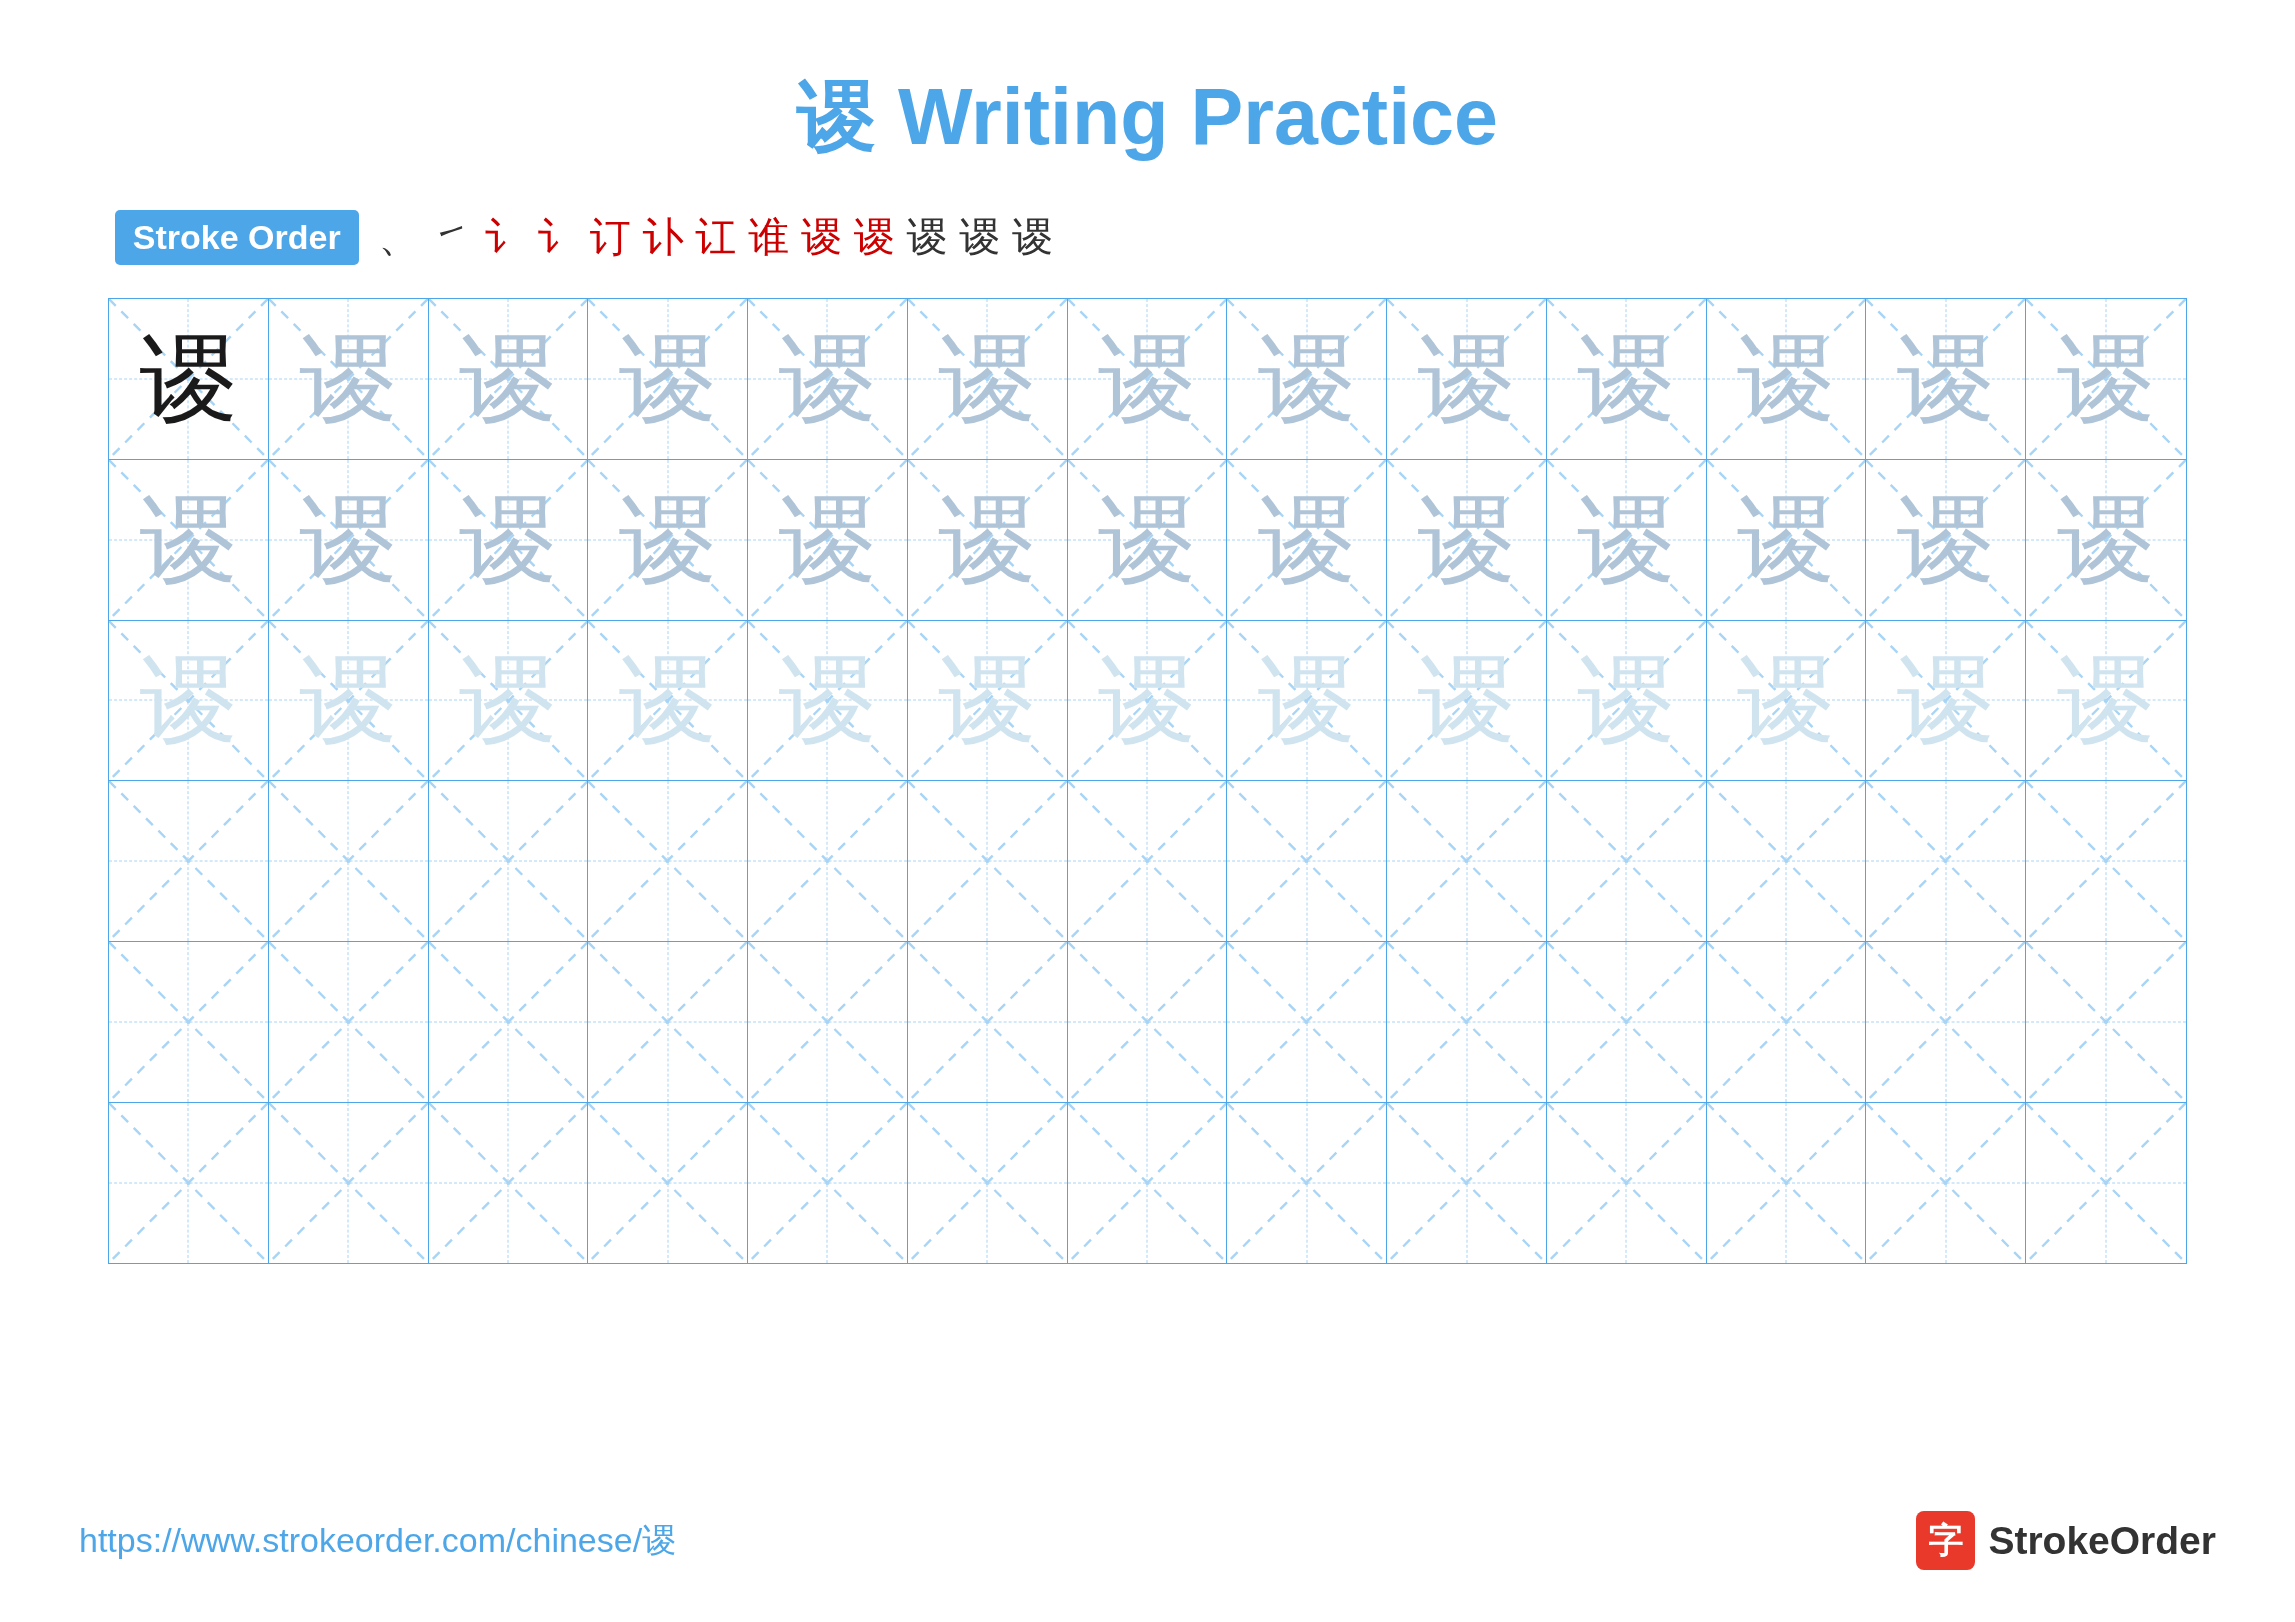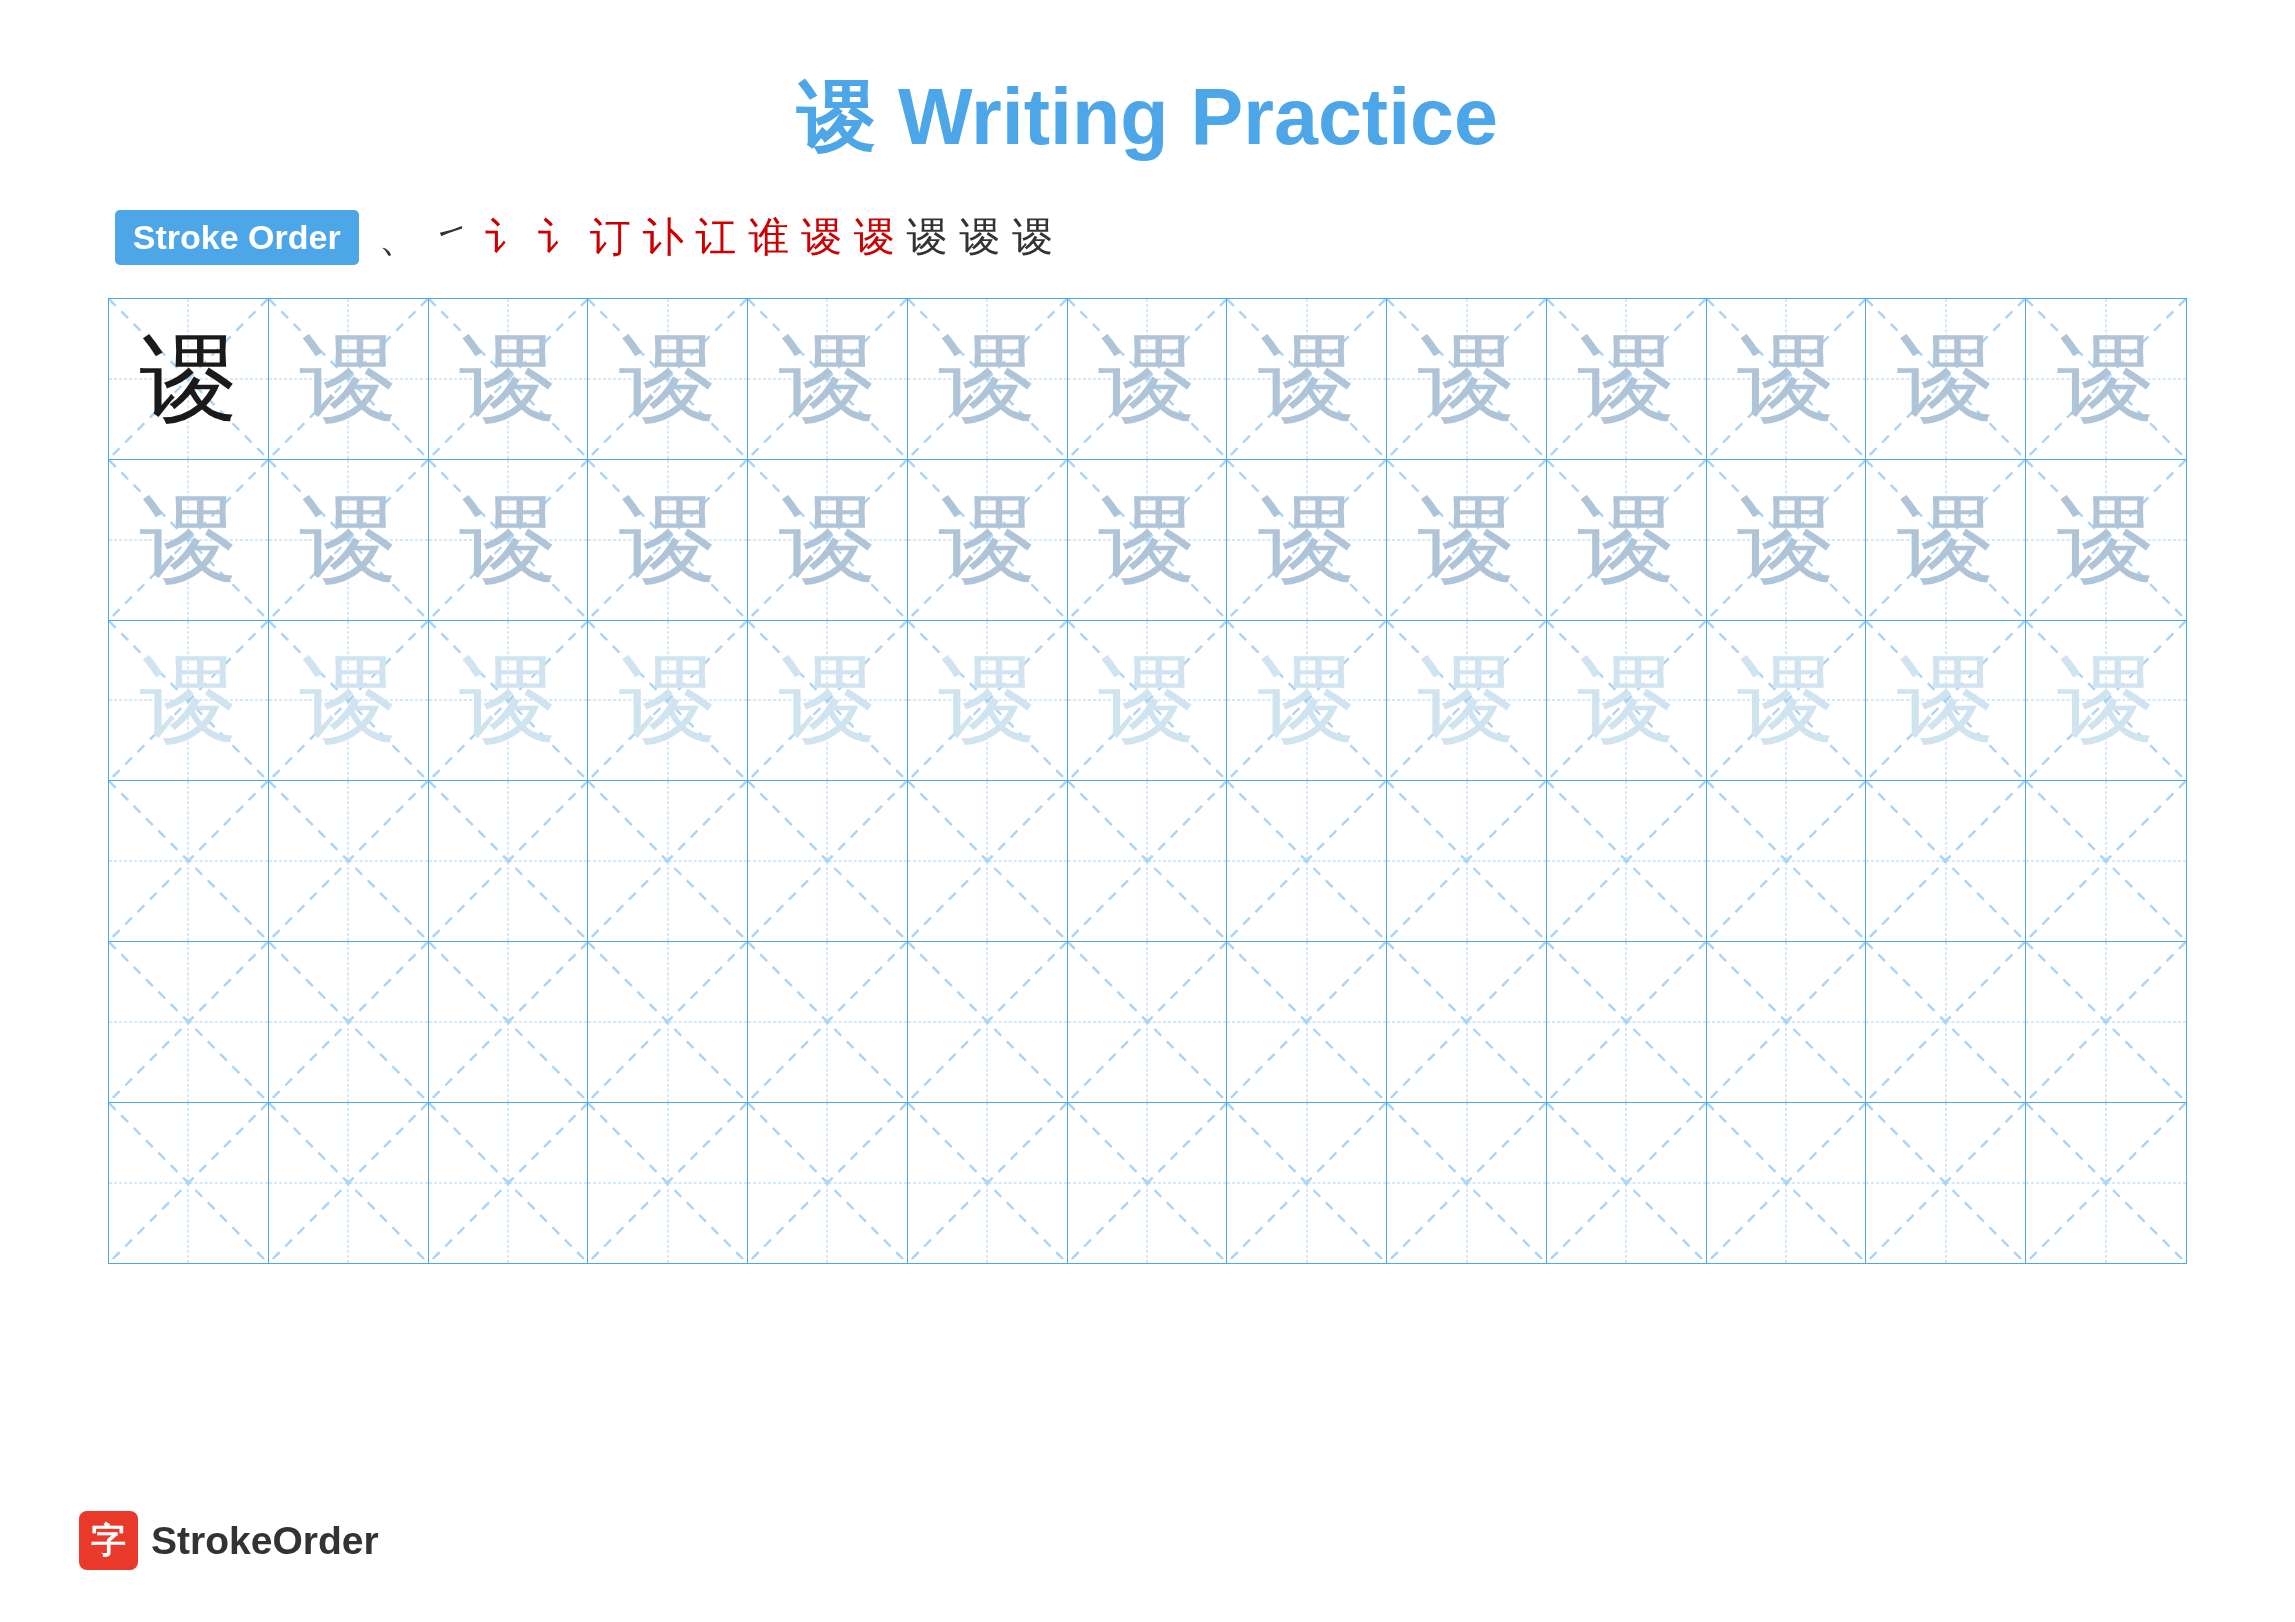--- a/index.html
+++ b/index.html
@@ -889,20 +889,21 @@
             <svg viewBox="0 0 100 100" preserveAspectRatio="none">
         <line x1="0" y1="0" x2="100" y2="100" stroke="#a8d4f5" stroke-width="1.5" stroke-dasharray="6,5"></line>
         <line x1="100" y1="0" x2="0" y2="100" stroke="#a8d4f5" stroke-width="1.5" stroke-dasharray="6,5"></line>
       </svg>
           </div>
         </div>
       </div>
     </div>
 
   <div class="footer">
+    <a class="footer-url" href="#">https://www.strokeorder.com/chinese/谡</a>
     <div class="footer-logo">
       <div class="logo-icon">字</div>
       <span>StrokeOrder</span>
     </div>
   </div>
 
 </div>
 
 
 </body></html>

